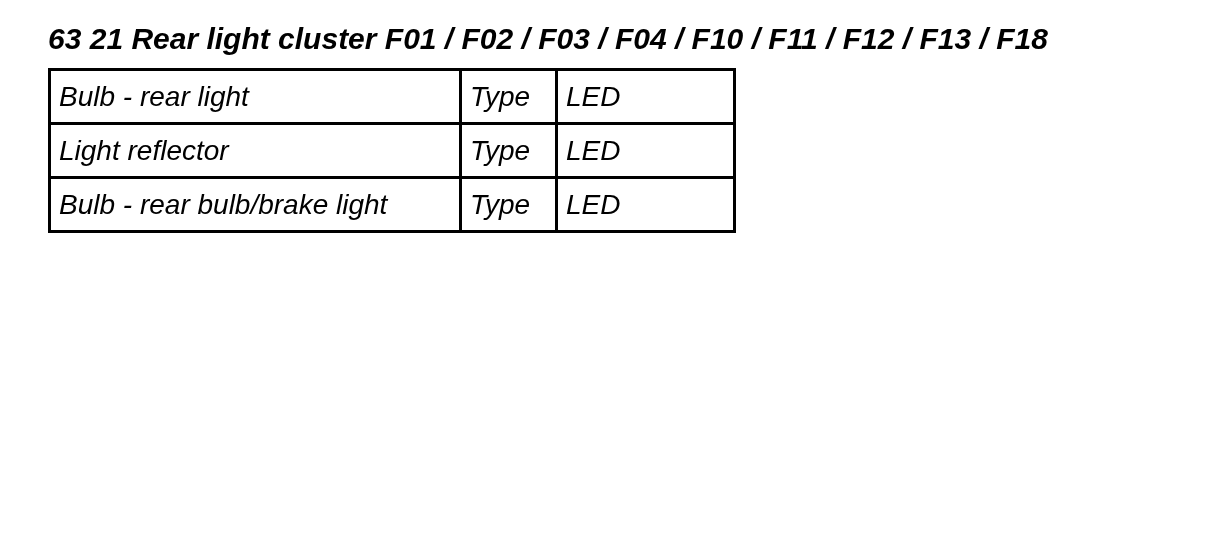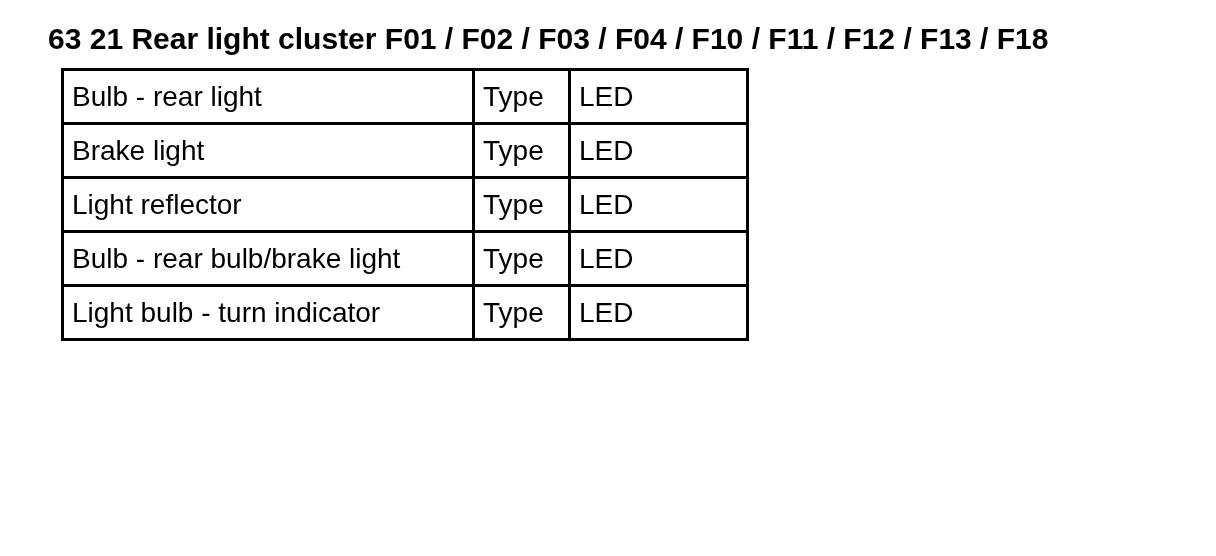--- a/index.html
+++ b/index.html
@@ -9,33 +9,33 @@
     background: #ffffff;
     font-family: "Liberation Sans", sans-serif;
     color: #000000;
     overflow: hidden;
   }
   .page {
     position: relative;
     width: 1216px;
     height: 556px;
     padding: 22px 13px 0 48px;
+    font-style: italic;
   }
   .doc-title {
     font-size: 30px;
     font-weight: bold;
     letter-spacing: 0px;
     margin-bottom: 12px;
     white-space: nowrap;
   }
   table.spec-table {
     border-collapse: collapse;
     table-layout: fixed;
     width: 682px;
-    margin-left: 13px;
   }
   table.spec-table td {
     border: 3px solid #000000;
     font-size: 28px;
     font-weight: 400;
     height: 54px;
     padding: 2px 6px 2px 8px;
     vertical-align: middle;
     white-space: nowrap;
     overflow: hidden;
@@ -52,35 +52,25 @@
   <div class="doc-title">63 21 Rear light cluster F01 / F02 / F03 / F04 / F10 / F11 / F12 / F13 / F18</div>
 
   <table class="spec-table">
     <tbody>
       <tr>
         <td class="col-name">Bulb - rear light</td>
         <td class="col-type">Type</td>
         <td class="col-value">LED</td>
       </tr>
       <tr>
-        <td class="col-name">Brake light</td>
-        <td class="col-type">Type</td>
-        <td class="col-value">LED</td>
-      </tr>
-      <tr>
         <td class="col-name">Light reflector</td>
         <td class="col-type">Type</td>
         <td class="col-value">LED</td>
       </tr>
       <tr>
         <td class="col-name">Bulb - rear bulb/brake light</td>
         <td class="col-type">Type</td>
         <td class="col-value">LED</td>
       </tr>
-      <tr>
-        <td class="col-name">Light bulb - turn indicator</td>
-        <td class="col-type">Type</td>
-        <td class="col-value">LED</td>
-      </tr>
     </tbody>
   </table>
 
 </div>
 
 </body></html>

